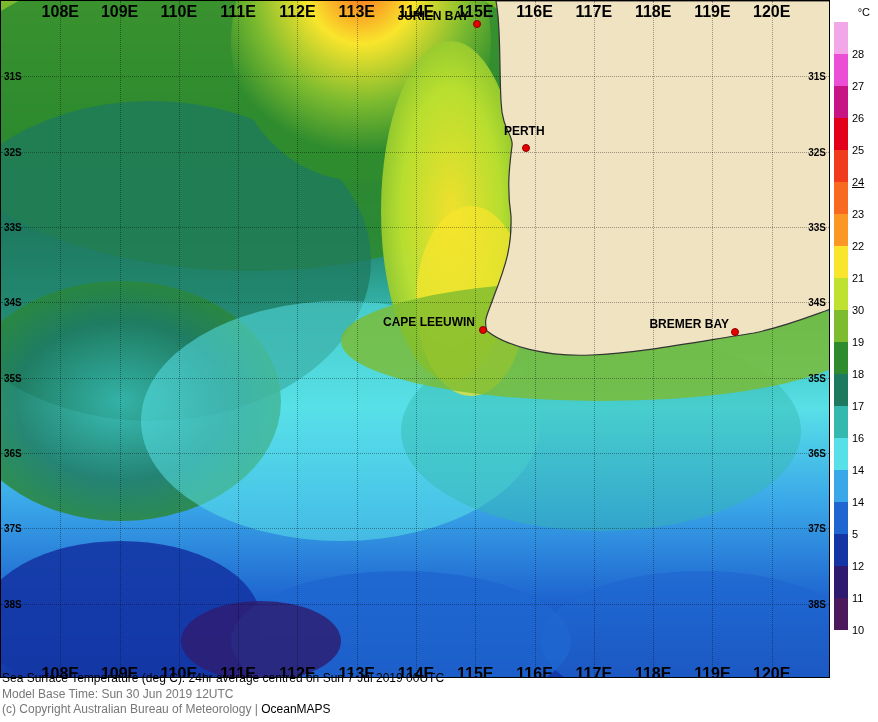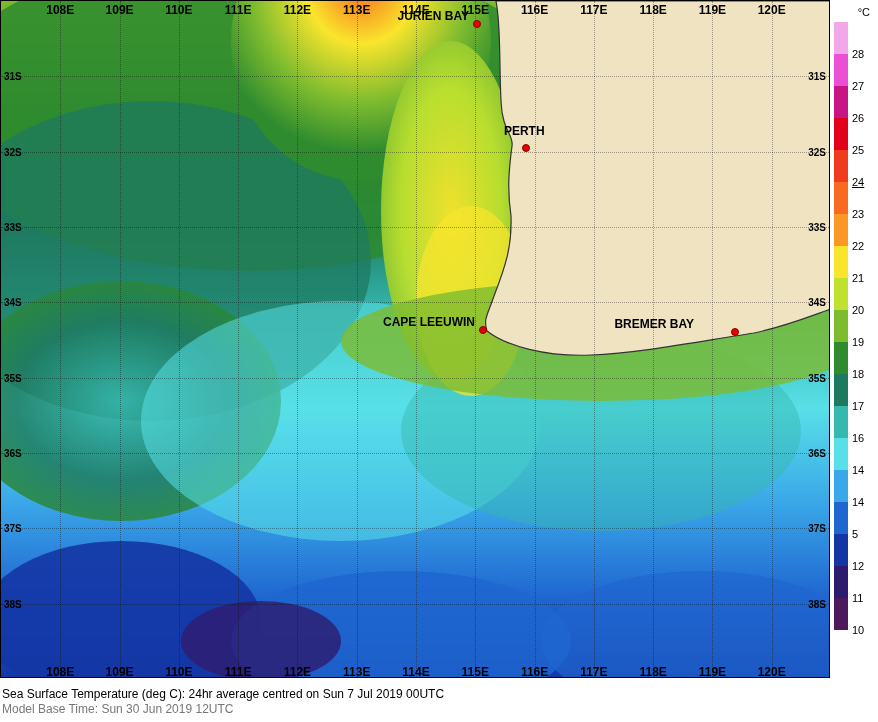--- a/index.html
+++ b/index.html
@@ -34,21 +34,21 @@
     transform: translate(-50%,-50%);
   }
   .city-label, .lon-label, .lat-label, .legend-label {
     position: absolute;
     font-family: Arial, sans-serif;
     font-weight: bold;
     color: #000;
     white-space: nowrap;
   }
   .city-label { font-size: 12px; }
-  .lon-label { font-size: 12px; transform: translate(-50%, 0); top: 2px; }
+  .lon-label { font-size: 16px; transform: translate(-50%, 0); top: 2px; }
   .lat-label { font-size: 10px; transform: translate(0,-50%); }
   .gridline-v { position: absolute; top:0; bottom:0; width:0; border-left:1px dotted rgba(0,0,0,0.35); }
   .gridline-h { position: absolute; left:0; right:0; height:0; border-top:1px dotted rgba(0,0,0,0.35); }
   .legend {
     position: absolute;
     right: 4px;
     top: 4px;
     width: 40px;
     height: 678px;
   }
@@ -214,21 +214,21 @@
     <div class="gridline-h" style="top: 602.667px;"></div>
     <div class="lat-label" style="left: 3px; top: 602.667px;">38S</div>
     <div class="lat-label" style="right: 3px; top: 602.667px;">38S</div>
     <div class="city-marker" style="left: 476.064px; top: 22.6px;"></div>
     <div class="city-label" style="left: 468.064px; top: 14.6px; transform: translate(-100%, -50%);">JURIEN BAY</div>
     <div class="city-marker" style="left: 525.271px; top: 146.9px;"></div>
     <div class="city-label" style="left: 523.271px; top: 136.9px; transform: translate(-50%, -100%);">PERTH</div>
     <div class="city-marker" style="left: 481.993px; top: 329.207px;"></div>
     <div class="city-label" style="left: 473.993px; top: 321.207px; transform: translate(-100%, -50%);">CAPE LEEUWIN</div>
     <div class="city-marker" style="left: 733.957px; top: 330.713px;"></div>
-    <div class="city-label" style="left: 693px; top: 322.713px; transform: translate(-100%, -50%);">BREMER BAY</div>
+    <div class="city-label" style="left: 728px; top: 322.713px; transform: translate(-100%, -50%);">BREMER BAY</div>
   </div>
 
 <div class="legend">
   <span class="legend-unit">°C</span>
 <div class="legend-swatch" style="top: 18px; background: rgb(242, 167, 232);"></div>
     <div class="legend-label" style="top: 44px;">28</div>
     <div class="legend-swatch" style="top: 50px; background: rgb(234, 79, 214);"></div>
     <div class="legend-label" style="top: 76px;">27</div>
     <div class="legend-swatch" style="top: 82px; background: rgb(199, 21, 133);"></div>
     <div class="legend-label" style="top: 108px;">26</div>
@@ -236,21 +236,21 @@
     <div class="legend-label" style="top: 140px;">25</div>
     <div class="legend-swatch" style="top: 146px; background: rgb(240, 60, 28);"></div>
     <div class="legend-label" style="top: 172px; text-decoration: underline;">24</div>
     <div class="legend-swatch" style="top: 178px; background: rgb(248, 106, 31);"></div>
     <div class="legend-label" style="top: 204px;">23</div>
     <div class="legend-swatch" style="top: 210px; background: rgb(251, 151, 36);"></div>
     <div class="legend-label" style="top: 236px;">22</div>
     <div class="legend-swatch" style="top: 242px; background: rgb(249, 229, 44);"></div>
     <div class="legend-label" style="top: 268px;">21</div>
     <div class="legend-swatch" style="top: 274px; background: rgb(190, 226, 47);"></div>
-    <div class="legend-label" style="top: 300px;">20</div>
+    <div class="legend-label" style="top: 300px;">30</div>
     <div class="legend-swatch" style="top: 306px; background: rgb(125, 187, 47);"></div>
     <div class="legend-label" style="top: 332px;">19</div>
     <div class="legend-swatch" style="top: 338px; background: rgb(46, 139, 46);"></div>
     <div class="legend-label" style="top: 364px;">18</div>
     <div class="legend-swatch" style="top: 370px; background: rgb(30, 122, 95);"></div>
     <div class="legend-label" style="top: 396px;">17</div>
     <div class="legend-swatch" style="top: 402px; background: rgb(53, 184, 174);"></div>
     <div class="legend-label" style="top: 428px;">16</div>
     <div class="legend-swatch" style="top: 434px; background: rgb(88, 224, 232);"></div>
     <div class="legend-label" style="top: 460px;">14</div>
@@ -264,13 +264,16 @@
     <div class="legend-label" style="top: 588px;">11</div>
     <div class="legend-swatch" style="top: 594px; background: rgb(76, 26, 92);"></div>
     <div class="legend-label" style="top: 620px;">10</div>
   </div>
 
 <div class="footer">
   <div class="line1">
     <span>Sea Surface Temperature (deg C): 24hr average centred on </span><b>Sun 7 Jul 2019</b><span> 00UTC</span>
   </div>
   <div class="line2">Model Base Time: Sun 30 Jun 2019 12UTC</div>
+  <div class="line3">
+    <span>(c) Copyright Australian Bureau of Meteorology | </span><b>OceanMAPS</b>
+  </div>
 </div>
 
 </body></html>

